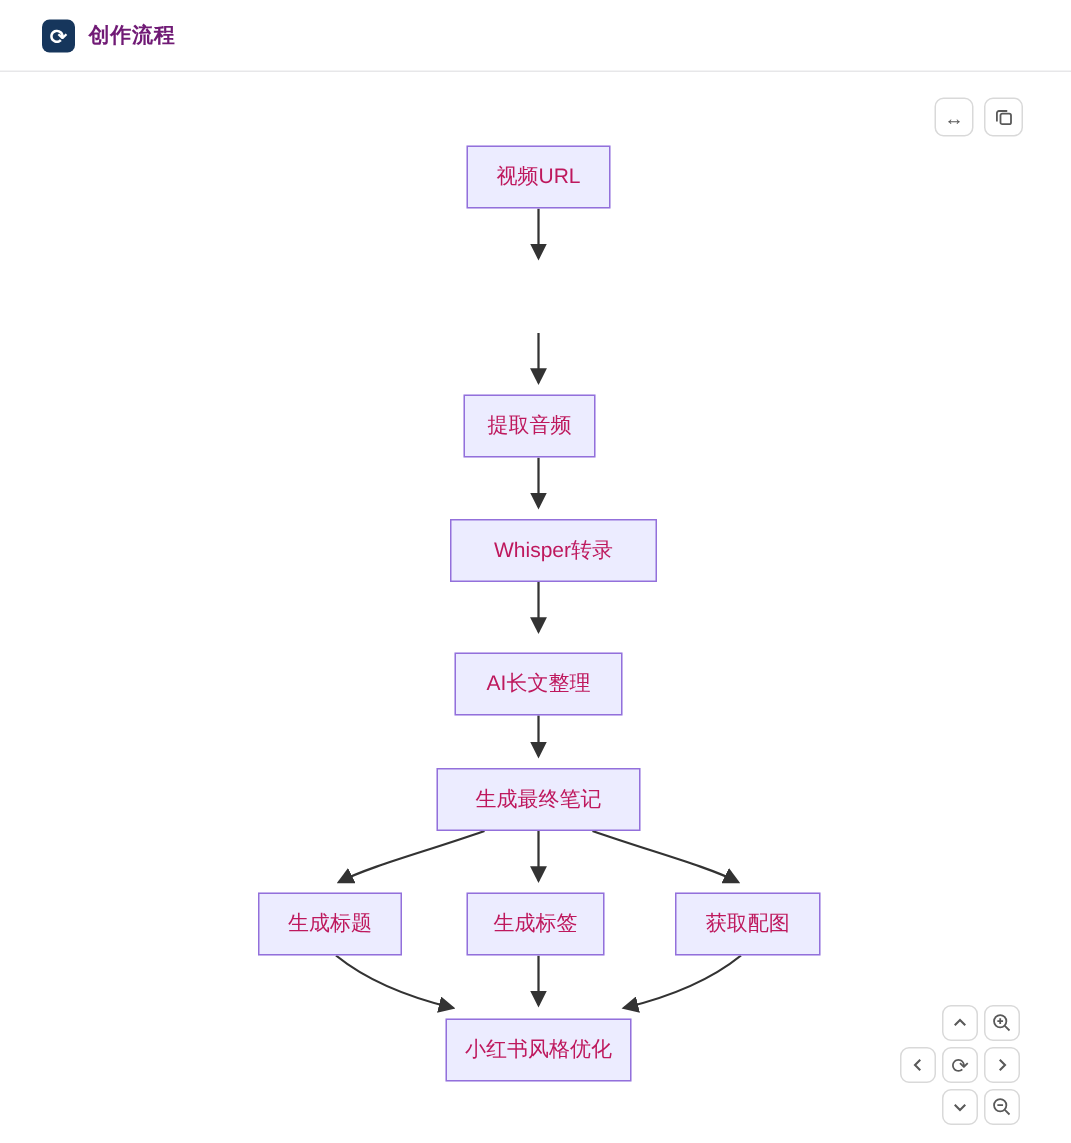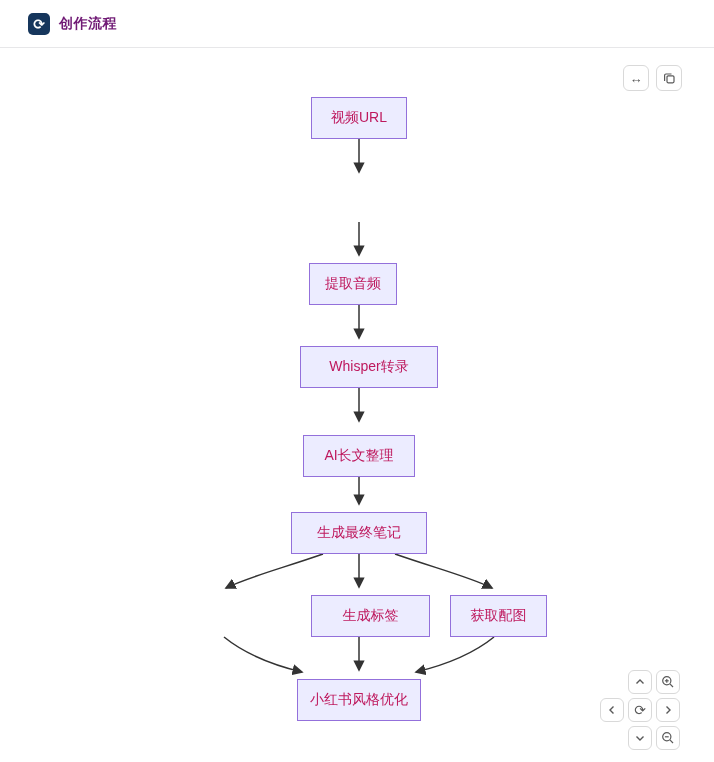--- a/index.html
+++ b/index.html
@@ -124,21 +124,24 @@
       </div>
     <div class="node" style="left:300px; top:298px; width:138px;">
         <span>Whisper转录</span>
       </div>
     <div class="node" style="left:303px; top:387px; width:112px;">
         <span>AI长文整理</span>
       </div>
     <div class="node" style="left:291px; top:464px; width:136px;">
         <span>生成最终笔记</span>
       </div>
-    <div class="node" style="left:311px; top:547px; width:119px;">
+    <div class="node" style="left:172px; top:547px; width:96px;">
+        <span>生成标题</span>
+      </div>
+    <div class="node" style="left:311px; top:547px; width:92px;">
         <span>生成标签</span>
       </div>
     <div class="node" style="left:450px; top:547px; width:97px;">
         <span>获取配图</span>
       </div>
     <div class="node" style="left:297px; top:631px; width:124px;">
         <span>小红书风格优化</span>
       </div>
 
     <div class="toolbar">

